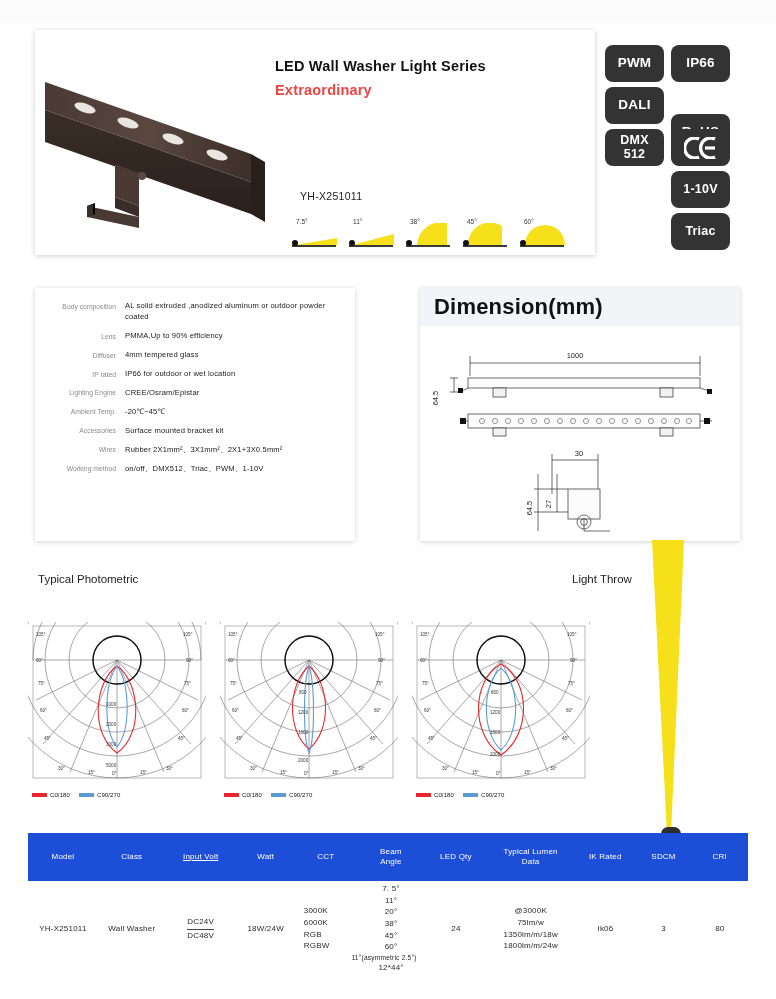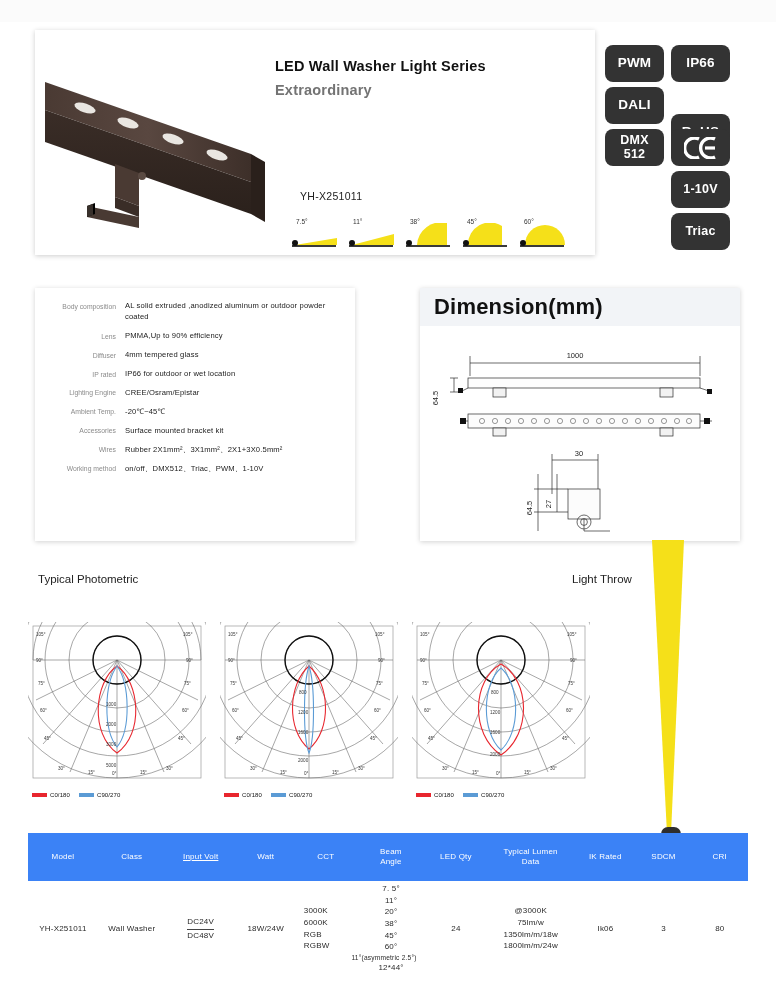--- a/index.html
+++ b/index.html
@@ -18,21 +18,21 @@
     background: #ffffff;
     box-shadow: 0 1px 5px rgba(0,0,0,.20);
   }
   .hero-title {
     position: absolute; left: 240px; top: 28px;
     font-size: 14.5px; font-weight: bold; color: #111;
     letter-spacing: .2px;
   }
   .hero-sub {
     position: absolute; left: 240px; top: 52px;
-    font-size: 14.5px; font-weight: bold; color: #737373;
+    font-size: 14.5px; font-weight: bold; color: #ef4444;
     letter-spacing: .2px;
   }
   .hero-model {
     position: absolute; left: 265px; top: 160px;
     font-size: 10.5px; color: #222; letter-spacing: .3px;
   }
 
   
   .prod { position:absolute; left:8px; top:24px; width:230px; height:190px; }
 
@@ -103,21 +103,21 @@
   .legend-item { display:flex; align-items:center; gap:3px; }
   .legend-swatch { width:15px; height:4px; }
   .legend-txt { font-size:6px; color:#111; letter-spacing:.1px; }
 
   
   .throw-cone { position:absolute; }
 
   
   .spec-table { position:absolute; left:28px; top:833px; width:720px; }
   .spec-head {
-    background:#3b82f6; height:48px; display:flex; align-items:center;
+    background:#1d4ed8; height:48px; display:flex; align-items:center;
   }
   .spec-head .th {
     color:#fff; font-size:8px; text-align:center; line-height:1.25;
     letter-spacing:.2px;
   }
   .spec-body { background:#fff; min-height:95px; display:flex; align-items:center; }
   .spec-body .td {
     color:#2a2a2a; font-size:8px; text-align:center; line-height:1.45;
     letter-spacing:.2px;
   }

